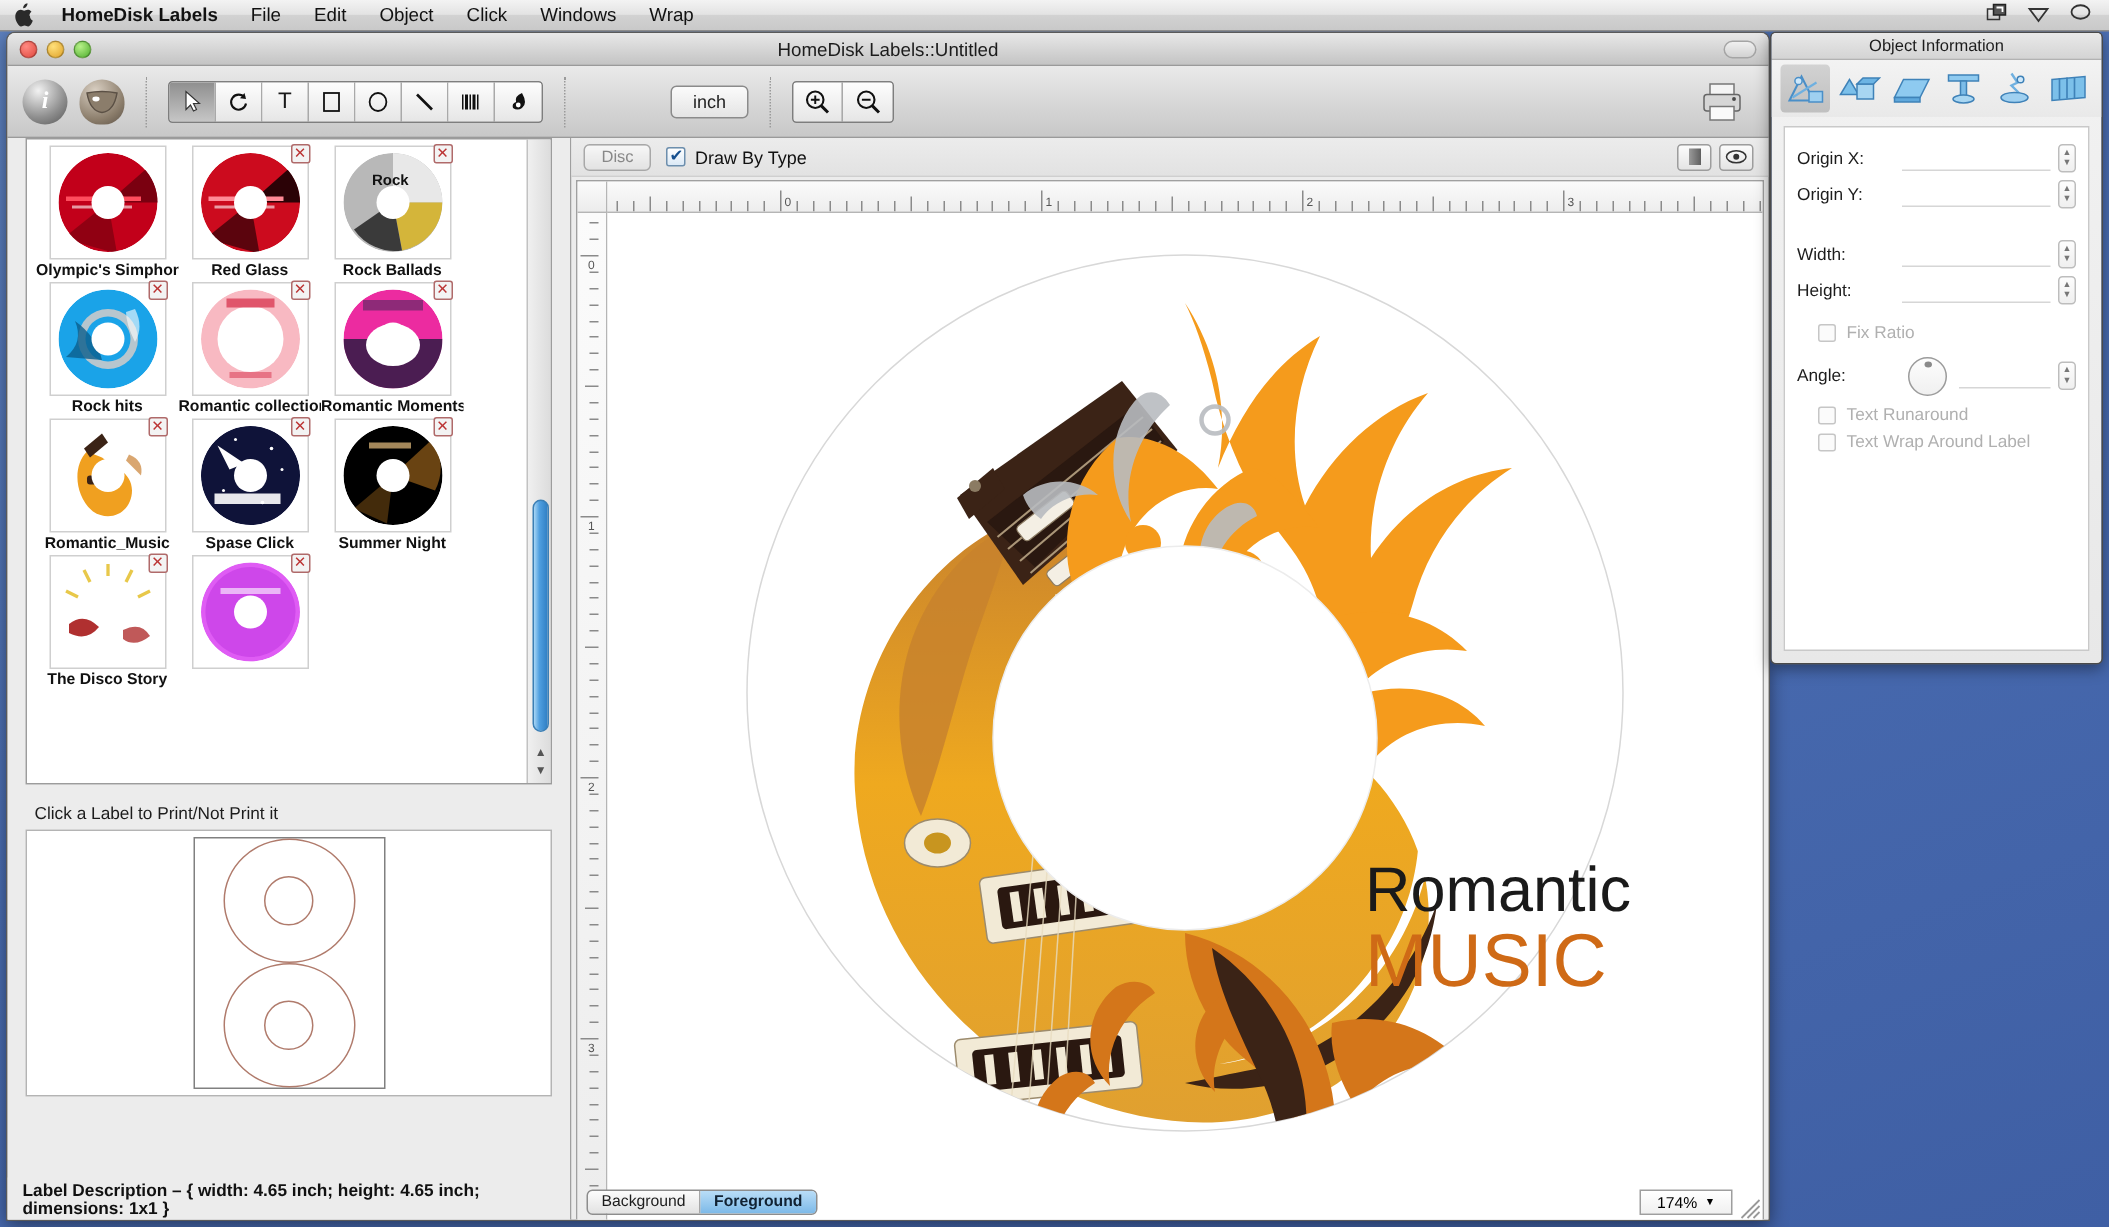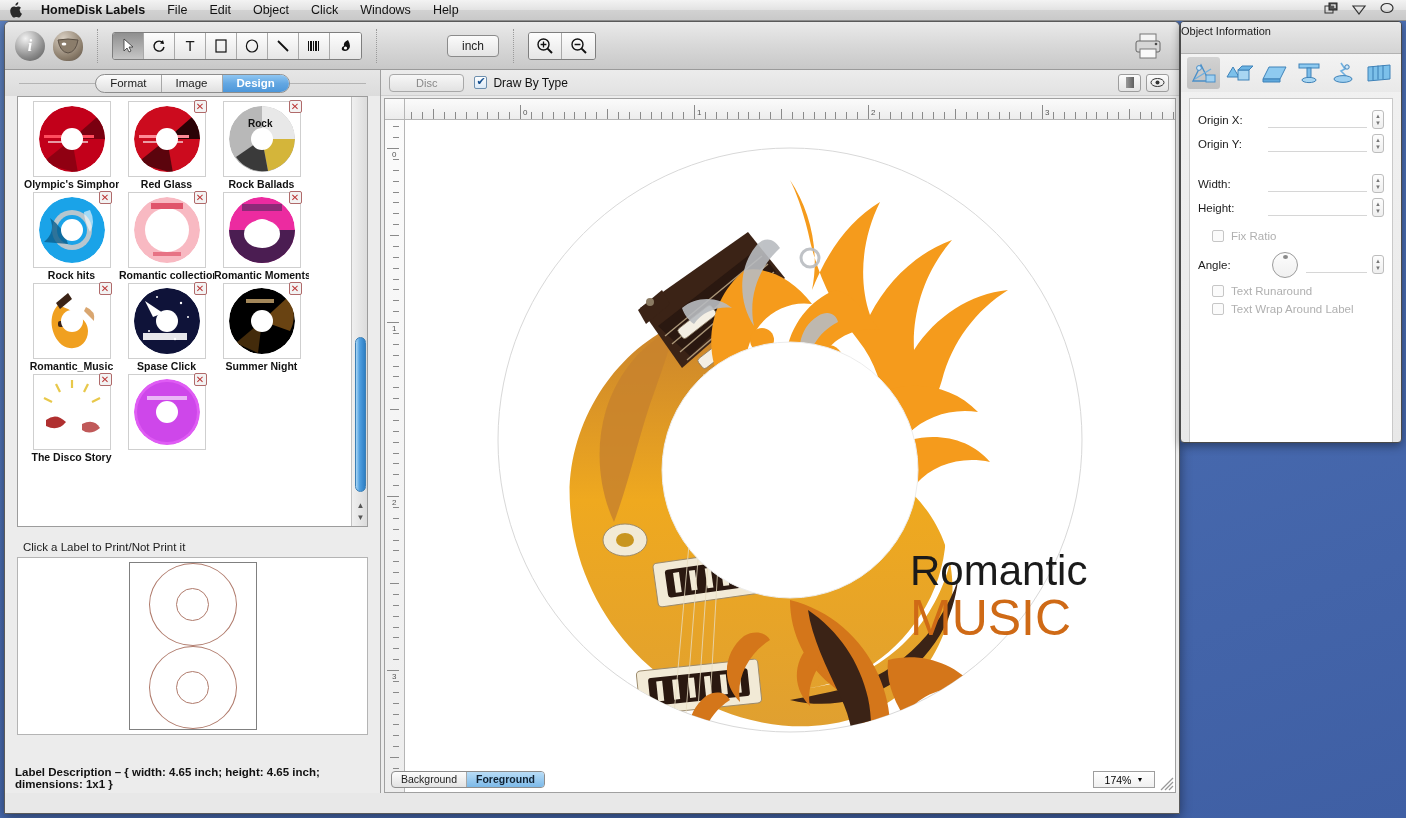--- a/index.html
+++ b/index.html
@@ -176,21 +176,21 @@
     background: #ececec; display: flex; align-items: center;
   }
   #statustext { font-size: 11.5px; color: #111; padding-left: 10px; font-weight: bold; }
 
   
   #editor { flex: 1; display: flex; flex-direction: column; background: #ececec; position: relative; }
   #editortop {
     height: 26px; display:flex; align-items:center; gap: 10px; padding-left: 8px;
     background: linear-gradient(to bottom,#ececec,#e2e2e2); border-bottom:1px solid #cfcfcf;
   }
-  .discbtn { padding: 2px 26px; font-size: 11px; color: #888; border: 1px solid #a8a8a8;
+  .discbtn { padding: 2px 11px; font-size: 11px; color: #888; border: 1px solid #a8a8a8;
              border-radius: 4px; background: linear-gradient(to bottom,#f7f7f7,#e2e2e2); }
   .chkrow { display: flex; align-items: center; gap: 6px; font-size: 12px; color:#111; }
   .chk { width: 13px; height: 13px; border: 1px solid #6d8fae; border-radius: 2px;
          background: linear-gradient(to bottom,#ffffff,#dbe9f6); position: relative; }
   .chk.checked::after { content: "✔"; position: absolute; left: 1px; top: -2px;
          font-size: 11px; color: #16508f; }
   .etopright { margin-left: auto; display:flex; gap:5px; padding-right: 10px; }
   .sqbtn { width: 23px; height: 18px; border: 1px solid #9d9d9d; border-radius: 3px;
            background: linear-gradient(to bottom,#fcfcfc,#e4e4e4);
            display:flex; align-items:center; justify-content:center; font-size: 11px; color:#333; }
@@ -225,21 +225,21 @@
   #resizegrip { position: absolute; right: 1px; bottom: 1px; width: 14px; height: 14px; }
 
   
   #objpanel {
     position: absolute; left: 1180px; top: 21px; width: 222px; height: 422px;
     background: linear-gradient(to bottom,#f2f2f2,#e8e8e8);
     border: 1px solid #4a4a4a; border-radius: 4px;
     box-shadow: 0 3px 10px rgba(0,0,0,0.4);
     z-index: 40; overflow: hidden;
   }
-  #objtitle { height: 32px; text-align:left; font-size: 11px; color:#1c1c1c;
+  #objtitle { height: 18px; text-align:center; font-size: 11px; color:#1c1c1c;
     background: linear-gradient(to bottom,#e9e9e9,#d4d4d4); border-bottom: 1px solid #b2b2b2;
     line-height: 18px; }
   #objicons { display:flex; padding: 3px 6px 3px 6px; gap: 2px; align-items:center;
               background: linear-gradient(to bottom,#f3f3f3,#e9e9e9); }
   .objicon { width: 34px; height: 32px; display:flex; align-items:center; justify-content:center;
              border-radius: 3px; }
   .objicon.selected { background: linear-gradient(to bottom,#d2d2d2,#c0c0c0); }
   #objfields { margin: 6px 8px; background: #fff; border: 1px solid #c9c9c9;
                height: 350px; padding: 10px 8px; position: relative; }
   .field { display: flex; align-items: center; margin-bottom: 3px; height: 21px; }
@@ -269,21 +269,21 @@
     <svg width="14" height="16" viewBox="0 0 14 16">
         <path d="M9.6 2.4c.5-.6.8-1.4.7-2.2-.7 0-1.6.5-2.1 1.1-.5.5-.9 1.4-.7 2.2.8.1 1.6-.4 2.1-1.1zM11.6 8.4c0-1.7 1.4-2.5 1.4-2.6-.8-1.1-2-1.3-2.4-1.3-1-.1-2 .6-2.5.6-.5 0-1.3-.6-2.2-.6C4.6 4.5 3.4 5.3 2.8 6.5c-1.3 2.2-.3 5.5 1 7.3.6.9 1.3 1.9 2.3 1.8.9 0 1.2-.6 2.3-.6s1.4.6 2.3.6c1 0 1.6-.9 2.2-1.8.7-1 1-2 1-2.1 0 0-1.9-.7-1.9-2.9z" fill="#2a2a2a"></path>
       </svg>
   </div>
   <div class="menu-item bold">HomeDisk Labels</div>
   <div class="menu-item">File</div>
   <div class="menu-item">Edit</div>
   <div class="menu-item">Object</div>
   <div class="menu-item">Click</div>
   <div class="menu-item">Windows</div>
-  <div class="menu-item">Help</div>
+  <div class="menu-item">Wrap</div>
   <div class="menubar-right">
     <div class="mb-icon">
       <svg width="14" height="14" viewBox="0 0 14 14">
           <rect x="1" y="4" width="8" height="7" fill="none" stroke="#333"></rect>
           <rect x="5" y="1" width="8" height="7" fill="#555" stroke="#222"></rect>
           <path d="M7 3 L11 3 L11 6" fill="none" stroke="#fff" stroke-width="1.2"></path>
         </svg>
     </div>
     <div class="mb-icon">
       <svg width="16" height="14" viewBox="0 0 16 14">
@@ -396,20 +396,31 @@
     </div>
     <div class="chkline">
       <div class="chk2"></div>
       <div class="chktext">Text Wrap Around Label</div>
     </div>
   </div>
 </div>
 
 <div id="appwindow">
 
+  <div id="titlebar">
+    <div class="traffic">
+      <div class="tl red"></div>
+      <div class="tl yellow"></div>
+      <div class="tl green"></div>
+    </div>
+    <div id="wintitle">HomeDisk Labels::Untitled</div>
+    <div class="win-right">
+        <div class="pill"></div>
+      </div>
+  </div>
 
   <div id="toolbar">
     <div class="tb-round tb-info">i</div>
     <div class="tb-round tb-mask">
       <svg width="22" height="16" viewBox="0 0 22 16">
           <path d="M1 2 Q11 0 21 2 Q19 14 11 15 Q3 14 1 2 Z" fill="#8b7d6b" stroke="#5b5045"></path>
           <ellipse cx="7" cy="6" rx="2.4" ry="1.6" fill="#fff"></ellipse>
         </svg>
     </div>
     <div class="tb-sep"></div>
@@ -485,28 +496,20 @@
         <rect x="3" y="9" width="24" height="11" rx="2" fill="#d6d6d6" stroke="#666"></rect>
         <rect x="7" y="17" width="16" height="9" fill="#fafafa" stroke="#777"></rect>
         <circle cx="23" cy="12" r="1.3" fill="#4a4a4a"></circle>
       </svg>
     </div>
   </div>
 
   <div id="appbody">
 
     <div id="leftpane">
-      <div id="tabbar">
-        <div class="tabline"></div>
-        <div class="tabs">
-          <div class="tab">Format</div>
-          <div class="tab">Image</div>
-          <div class="tab selected">Design</div>
-        </div>
-      </div>
 
       <div id="gridbox">
         <div id="gridscroll">
           <div id="grid">
               <div class="cell">
                 <div class="thumbwrap">
                   <svg width="68" height="68" viewBox="0 0 68 68" style="position: absolute; left: 50%; top: 50%; transform: translate(-50%, -50%);">
                     <defs>
                       <clipPath id="cl0">
                         <circle cx="34" cy="34" r="33"></circle>

